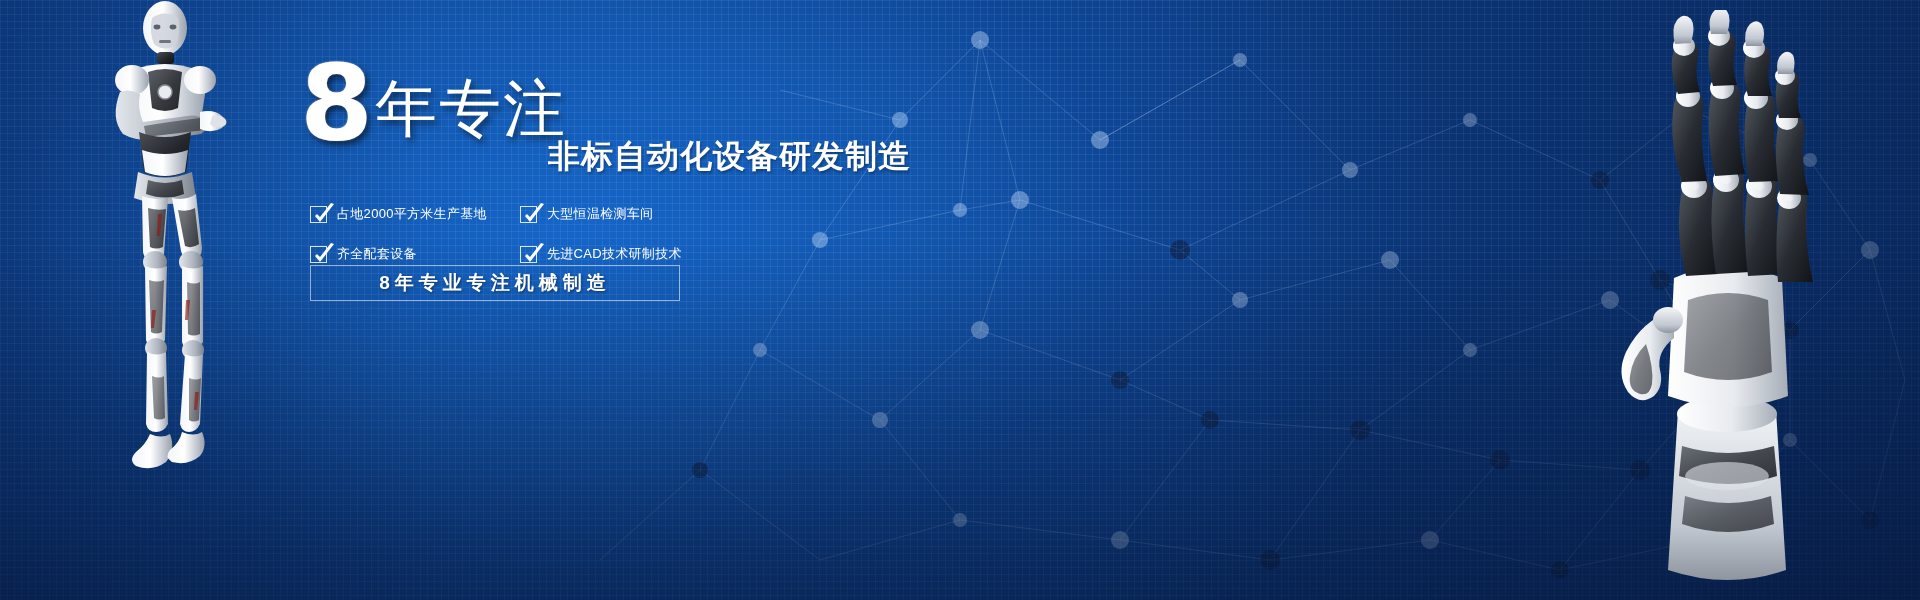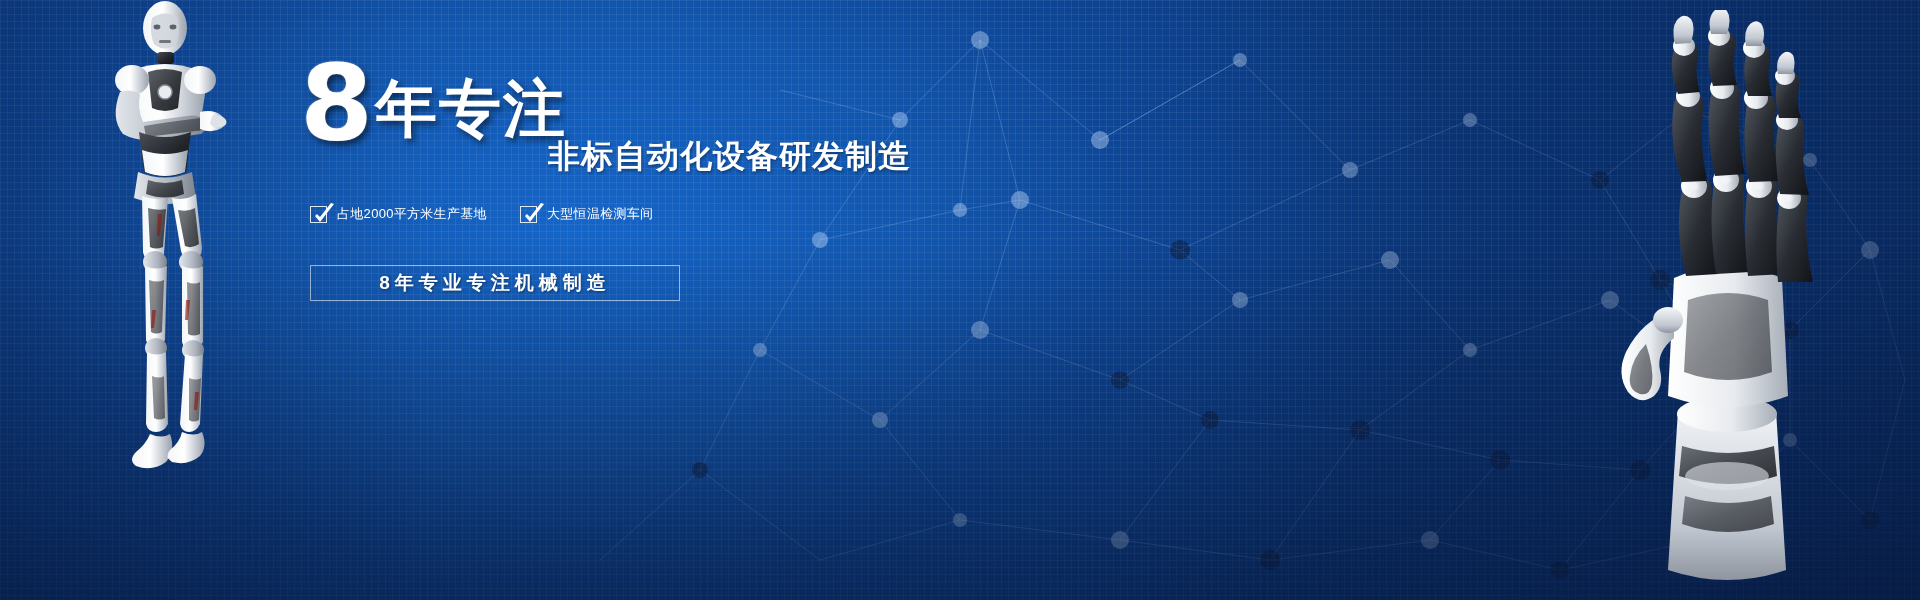--- a/index.html
+++ b/index.html
@@ -34,21 +34,21 @@
   .content{position:absolute;left:300px;top:60px;width:820px;height:300px;}
   .headline{position:relative;height:86px;}
   .big8{
     position:absolute;left:0;top:-8px;
     font-size:105px;line-height:1;font-weight:bold;color:#ffffff;
     text-shadow:3px 4px 6px rgba(0,0,0,.55), 0 0 2px rgba(255,255,255,.6);
     font-family:"DejaVu Sans","Liberation Sans",sans-serif;
   }
   .zhuanzhu{
     position:absolute;left:75px;top:18px;
-    font-size:62px;line-height:1;font-weight:bold;color:#ffffff;
+    font-size:62px;line-height:1;font-weight:normal;color:#ffffff;
     letter-spacing:2px;
     text-shadow:3px 4px 6px rgba(0,0,0,.5);
   }
   .subtitle{
     position:absolute;left:248px;top:75px;
     font-size:32px;font-weight:bold;color:#ffffff;letter-spacing:1px;
     text-shadow:1px 2px 3px rgba(0,0,0,.35);
   }
   .ghost{
     position:absolute;left:14px;top:100px;
@@ -325,20 +325,38 @@
         </div>
         <div class="bcell">
           <span class="chk">
             <svg width="26" height="24" viewBox="0 0 26 24">
                 <path d="M4 13 L9 19 L23 1 L20 0 L9 14 L6 11 Z" fill="#ffffff"></path>
               </svg>
           </span>
           <span class="blabel">大型恒温检测车间</span>
         </div>
       </div>
+      <div class="brow">
+        <div class="bcell">
+          <span class="chk">
+            <svg width="26" height="24" viewBox="0 0 26 24">
+                <path d="M4 13 L9 19 L23 1 L20 0 L9 14 L6 11 Z" fill="#ffffff"></path>
+              </svg>
+          </span>
+          <span class="blabel">齐全配套设备</span>
+        </div>
+        <div class="bcell">
+          <span class="chk">
+            <svg width="26" height="24" viewBox="0 0 26 24">
+                <path d="M4 13 L9 19 L23 1 L20 0 L9 14 L6 11 Z" fill="#ffffff"></path>
+              </svg>
+          </span>
+          <span class="blabel">先进CAD技术研制技术</span>
+        </div>
+      </div>
     </div>
 
     <div class="slogan">
       <span>8年专业专注机械制造</span>
     </div>
 
   </div>
 </div>
 
 </body></html>

